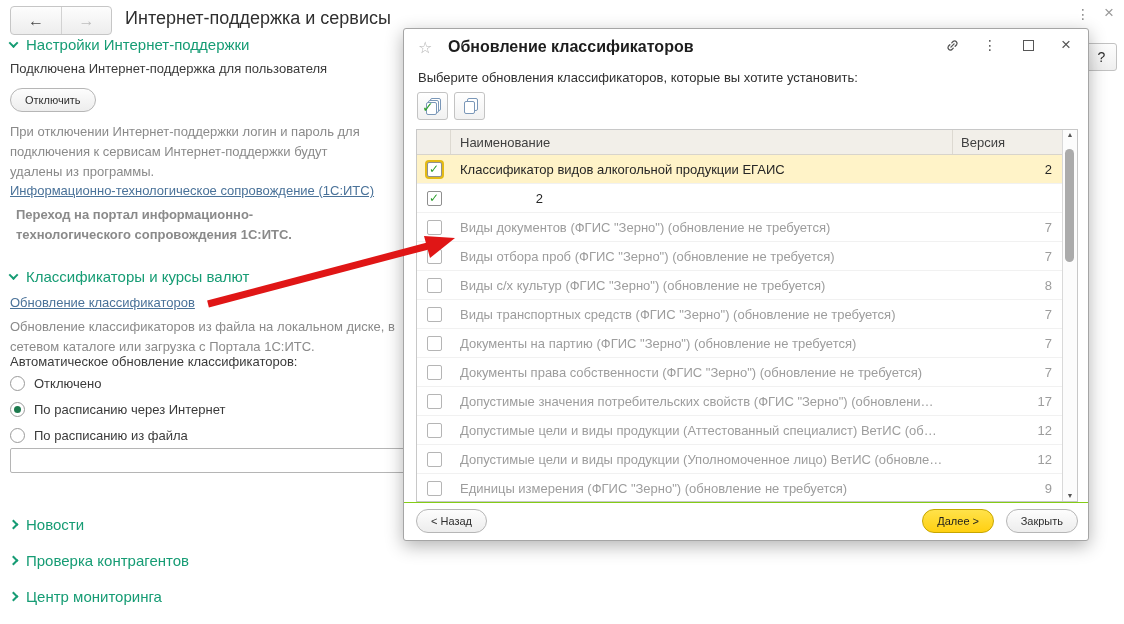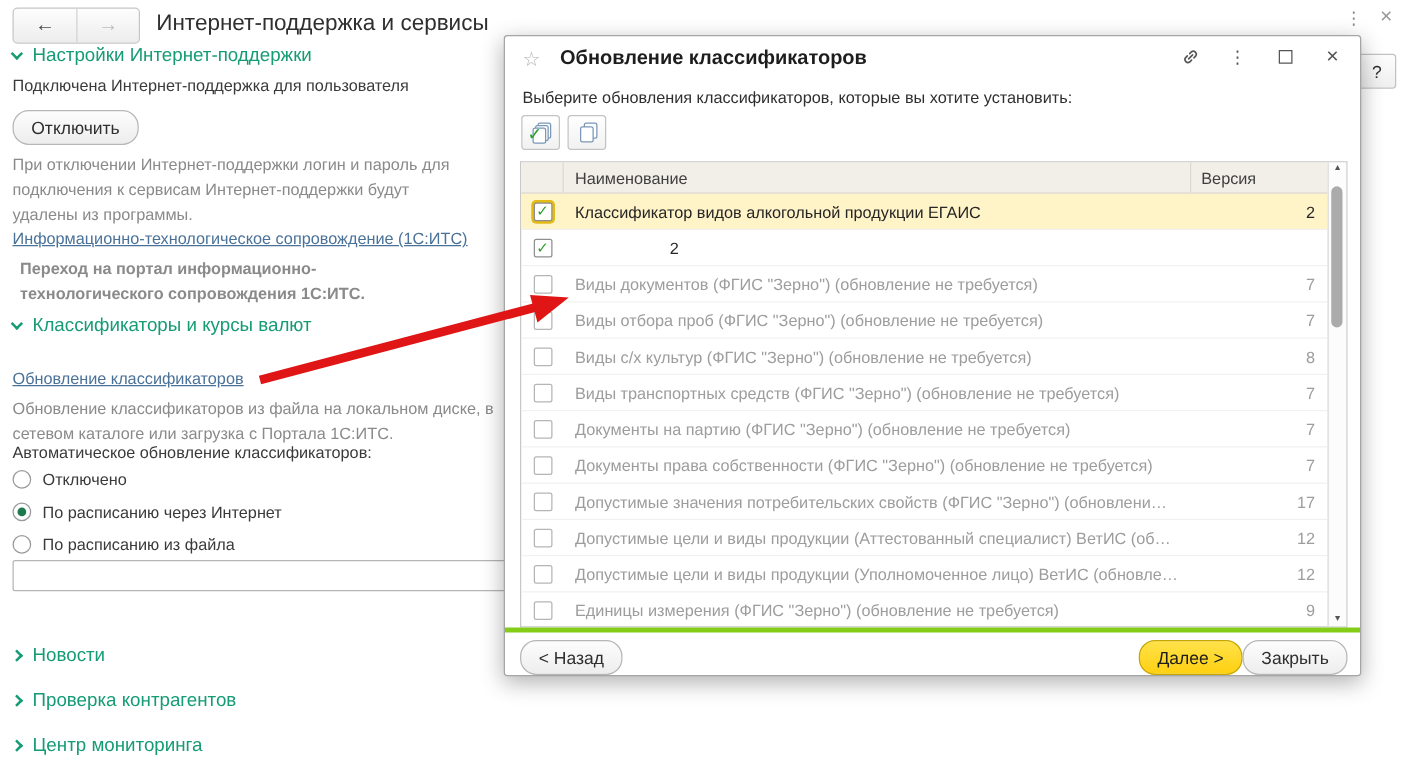--- a/index.html
+++ b/index.html
@@ -22,21 +22,21 @@
   .sec-head { position:absolute; display:flex; align-items:center; gap:9px;
     color:#169c74; font-size:15px; cursor:pointer; }
   .chev { width:7px; height:7px; border-right:2px solid #169c74; border-bottom:2px solid #169c74; display:inline-block; }
   .chev.down { transform:rotate(45deg) translate(-1px,-1px); }
   .chev.right { transform:rotate(-45deg); }
 
   .p-dark { position:absolute; font-size:13px; color:#3a3a3a; }
   .p-gray { position:absolute; font-size:13px; color:#8a8a8a; line-height:20px; }
   .btn { display:inline-flex; align-items:center; justify-content:center;
     border:1px solid #b6b6b6; border-radius:13px; background:linear-gradient(#fdfdfd,#ededed);
-    font-size:14px; color:#2f2f2f; padding:5px 14px; cursor:pointer; }
+    font-size:11px; color:#2f2f2f; padding:5px 14px; cursor:pointer; }
   .link { position:absolute; font-size:13px; color:#4a7299; text-decoration:underline; cursor:pointer; white-space:nowrap; }
 
   .radio-row { position:absolute; display:flex; align-items:center; gap:9px; font-size:13px; color:#3a3a3a; cursor:pointer; }
   .radio { width:15px; height:15px; border:1px solid #9a9a9a; border-radius:50%; background:#fff;
     display:flex; align-items:center; justify-content:center; }
   .radio .dot { width:7px; height:7px; border-radius:50%; background:transparent; }
   .radio-row.selected .radio .dot { background:#1d7a4e; }
 
   .text-input { position:absolute; left:10px; top:448px; width:396px; height:25px;
     border:1px solid #b5b5b5; border-radius:2px; background:#fff; font-size:13px; padding:0 6px; }
@@ -84,21 +84,21 @@
   .row.highlight .cb { box-shadow:0 0 0 2px #e3ba16; border-radius:2px; }
   .row .name { flex:1; padding-left:9px; color:#262626; white-space:nowrap; overflow:hidden; }
   .row .ver { width:102px; text-align:right; padding-right:10px; color:#262626; }
   .row.disabled .name, .row.disabled .ver { color:#9d9d9d; }
 
   .scrollcol { width:15px; border-left:1px solid #d9d9d9; background:#fcfcfc; position:relative; flex:0 0 auto; }
   .s-up { position:absolute; top:1px; left:0; width:100%; text-align:center; font-size:7px; color:#555; cursor:pointer; }
   .s-dn { position:absolute; bottom:2px; left:0; width:100%; text-align:center; font-size:7px; color:#555; cursor:pointer; }
   .s-thumb { position:absolute; left:2px; top:19px; width:9px; height:113px; background:#ababab; border-radius:5px; cursor:pointer; }
 
-  .dlg-footer { position:absolute; left:0; right:0; bottom:0; height:38px; border-top:4px solid #84cc16;padding-left:28px; }
+  .dlg-footer { position:absolute; left:0; right:0; bottom:0; height:38px; border-top:1px solid #84cc16;padding-left:28px; }
   .btn-back { position:absolute; left:12px; top:6px; }
   .btn-next { position:absolute; right:94px; top:6px; background:linear-gradient(#ffe24a,#ffd011);
     border:1px solid #c7a600; color:#1d1d1d; }
   .btn-close { position:absolute; right:10px; top:6px; }
 
   
   #arrow { position:absolute; left:0; top:0; width:1124px; height:624px; pointer-events:none; z-index:50; }
 </style>
 </head>
 <body>
@@ -123,21 +123,21 @@
   <div class="sec-head" style="left:10px; top:36px;">
     <span class="chev down"></span>
     <span>Настройки Интернет-поддержки</span>
   </div>
   <div class="p-dark" style="left:10px; top:61px;">Подключена Интернет-поддержка для пользователя</div>
   <button class="btn" style="position:absolute; left:10px; top:88px;">Отключить</button>
   <div class="p-gray" style="left:10px; top:122px; width:368px;">При отключении Интернет-поддержки логин и пароль для подключения к сервисам Интернет-поддержки будут удалены из программы.</div>
   <a class="link" style="left:10px; top:183px;">Информационно-технологическое сопровождение (1С:ИТС)</a>
   <div class="p-gray" style="left:16px; top:205px; width:345px;font-weight:bold;">Переход на портал информационно-технологического сопровождения 1С:ИТС.</div>
 
-  <div class="sec-head" style="left:10px; top:252px;">
+  <div class="sec-head" style="left:10px; top:268px;">
     <span class="chev down"></span>
     <span>Классификаторы и курсы валют</span>
   </div>
   <a class="link" style="left:10px; top:295px;">Обновление классификаторов</a>
   <div class="p-gray" style="left:10px; top:317px; width:400px;">Обновление классификаторов из файла на локальном диске, в сетевом каталоге или загрузка с Портала 1С:ИТС.</div>
   <div class="p-dark" style="left:10px; top:354px;">Автоматическое обновление классификаторов:</div>
 
   <div id="radio-list">
 
   <div class="radio-row" style="left: 10px; top: 376px;">

